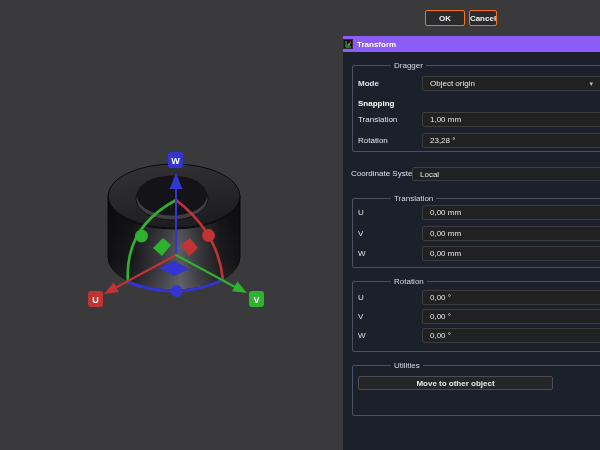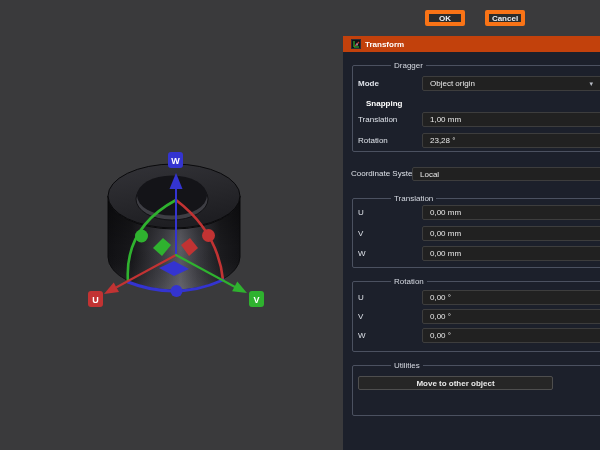--- a/index.html
+++ b/index.html
@@ -4,31 +4,31 @@
 <style>
   html,body{margin:0;padding:0;background:#222;}
   *{box-sizing:border-box;font-family:"Liberation Sans",sans-serif;}
   #stage{position:relative;width:600px;height:450px;overflow:hidden;background:#3a3a3c;}
 
   
   .viewport{position:absolute;inset:0;background:#3a3a3c;}
   .scene{position:absolute;left:0;top:0;}
 
   
-  .topbtn{position:absolute;top:10px;height:16px;background:#2b2b2b;border:4px solid #f97316;
+  .topbtn{position:absolute;top:10px;height:16px;background:#2b2b2b;border:1px solid #f97316;
     border-radius:2px;color:#eceff4;font-size:8px;font-weight:700;display:flex;
     align-items:center;justify-content:center;padding:0;cursor:default;}
   #ok-btn{left:425px;width:40px;}
-  #cancel-btn{left:469px;width:40px;margin-left:16px;}
+  #cancel-btn{left:469px;width:28px;}
 
   
   .panel{position:absolute;left:343px;top:36px;width:257px;height:414px;
     background:#1c202b;overflow:hidden;color:#dde1e8;font-size:8px;}
-  .titlebar{position:absolute;left:0;top:0;width:100%;height:16px;background:#c2410c;
-    display:flex;align-items:center;gap:4px;padding-left:8px;color:#fff;font-weight:700;}
+  .titlebar{position:absolute;left:0;top:0;width:100%;height:16px;background:#8b5cf6;
+    display:flex;align-items:center;gap:4px;padding-left:0;color:#fff;font-weight:700;}
   .groupbox{position:absolute;border:1px solid #4b5160;border-radius:2px;}
   .legend{position:absolute;top:-5px;left:6px;background:#1c202b;padding:0 3px;
     color:#d6dae2;font-size:8px;line-height:9px;white-space:nowrap;margin-left:32px;}
   .plabel{position:absolute;color:#dde1e8;white-space:nowrap;line-height:15px;height:15px;}
   .heading{position:absolute;color:#fff;font-weight:700;white-space:nowrap;line-height:14px;}
   .field{position:absolute;background:#212121;border:1px solid #3d3d3d;border-radius:2px;
     color:#e9e9e9;display:flex;align-items:center;padding-left:7px;white-space:nowrap;}
   .dropdown-arrow{position:absolute;right:13px;top:50%;transform:translateY(-54%);
     color:#b9bdc6;font-size:7px;line-height:7px;}
   .ubtn{position:absolute;background:#262626;border:1px solid #4e4e4e;border-radius:2px;
@@ -127,21 +127,21 @@
     </div>
 
     <div class="groupbox" style="left:9px;top:29px;width:252px;height:87px;">
       <span class="legend">Dragger</span>
     </div>
     <span class="plabel" style="left:15px;top:40px;font-weight:bold;">Mode</span>
     <div class="field" style="left:79px;top:40px;width:185px;height:15px;">
       <span>Object origin</span>
       <span class="dropdown-arrow">▾</span>
     </div>
-    <span class="heading" style="left:15px;top:61px;margin-left:8px;">Snapping</span>
+    <span class="heading" style="left:15px;top:61px;">Snapping</span>
     <span class="plabel" style="left:15px;top:76px;">Translation</span>
     <div class="field" style="left:79px;top:76px;width:185px;height:15px;">
       <span>1,00 mm</span>
     </div>
     <span class="plabel" style="left:15px;top:97px;">Rotation</span>
     <div class="field" style="left:79px;top:97px;width:185px;height:15px;">
       <span>23,28 °</span>
     </div>
 
     <span class="plabel" style="left:8px;top:130.5px;height:14px;line-height:14px;">Coordinate System</span>

